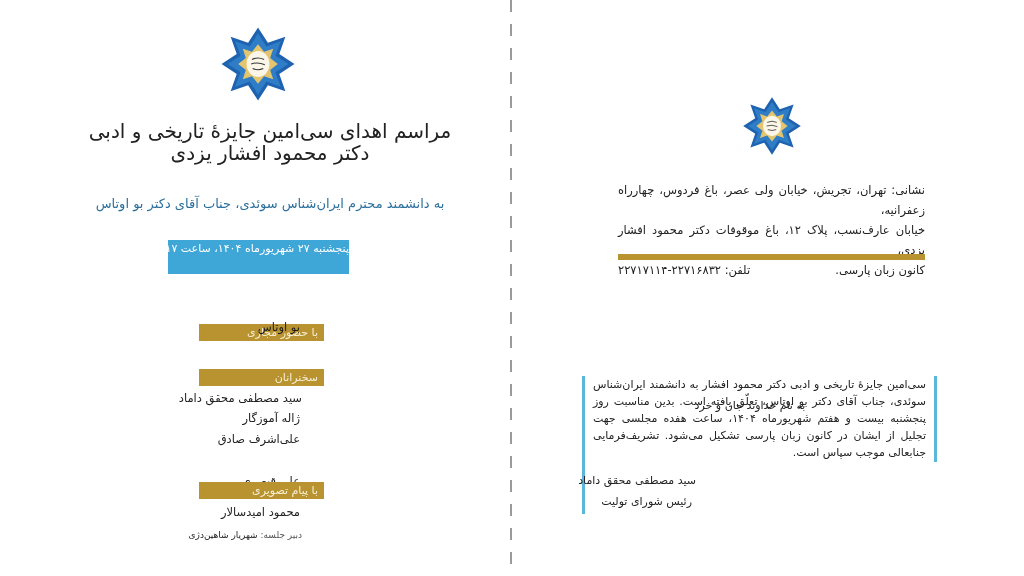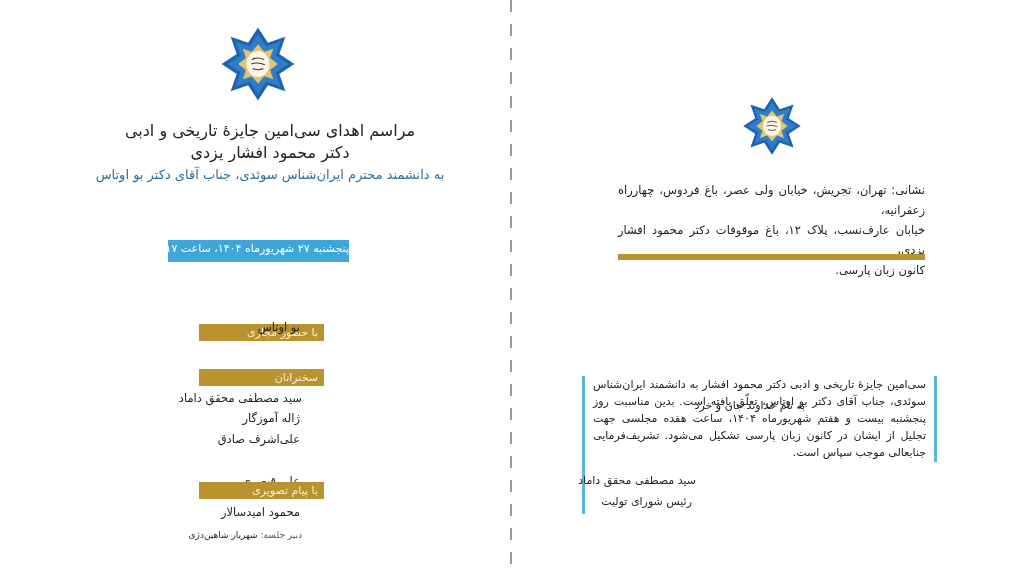--- a/index.html
+++ b/index.html
@@ -16,25 +16,25 @@
     }
 
     
     .emblem { position: absolute; width: 76px; height: 76px; }
     .emblem svg { width: 100%; height: 100%; display: block; }
 
     .rtl { direction: rtl; unicode-bidi: embed; }
 
     
     .title-block { position: absolute; left: 80px; width: 380px; top: 120px; text-align: center; }
-    .title-line { font-size: 16px; line-height: 22px; color: #222; }
-    .subtitle-line { font-size: 13px; line-height: 22px; color: #2b6f9c; }
+    .title-line { font-size: 20px; line-height: 22px; color: #222; }
+    .subtitle-line { font-size: 13px; line-height: 22px; color: #2b6f9c; margin-top: 29px; }
 
     .date-badge {
-      position: absolute; left: 168px; top: 240px; width: 181px; height: 22px;
+      position: absolute; left: 168px; top: 240px; width: 181px; height: 34px;
       background: #3fa6d8; color: #ffffff; font-size: 11px; line-height: 18px;
       text-align: center; white-space: nowrap;
     }
 
     .section-header {
       position: absolute; left: 199px; width: 125px; height: 17px;
       background: #b8932f; color: #f7efd6; font-size: 11px; line-height: 17px;
       text-align: right; padding-right: 6px;
     }
     .name {
@@ -120,20 +120,24 @@
       <path d="M42 44 q8 -4 16 0 M41 50 q9 -3 18 1 M43 56 q7 3 14 0" stroke="#3a3a3a" stroke-width="1.4" fill="none"></path>
     </svg>
   </div>
 </div>
 
 <div class="address rtl">
   <div>نشانی: تهران، تجریش، خیابان ولی عصر، باغ فردوس، چهارراه زعفرانیه،</div>
   <div>خیابان عارف‌نسب، پلاک ۱۲، باغ موقوفات دکتر محمود افشار یزدی،</div>
   <div class="phone-row">
     <span>کانون زبان پارسی.</span>
+    <span>
+      <span>تلفن:</span>
+      <span>۲۲۷۱۶۸۳۲-۲۲۷۱۷۱۱۴</span>
+    </span>
   </div>
 </div>
 <div class="gold-rule"></div>
 
 <div class="invocation rtl">به نام خداوند جان و خرد</div>
 <div class="letter rtl">سی‌امین جایزهٔ تاریخی و ادبی دکتر محمود افشار به دانشمند ایران‌شناس سوئدی، جناب آقای دکتر بو اوتاس، تعلّق یافته است. بدین مناسبت روز پنجشنبه بیست و هفتم شهریورماه ۱۴۰۴، ساعت هفده مجلسی جهت تجلیل از ایشان در کانون زبان پارسی تشکیل می‌شود. تشریف‌فرمایی جنابعالی موجب سپاس است.</div>
 
 <div class="signer-block">
   <div class="signer-name rtl">سید مصطفی محقق داماد</div>
   <div class="signer-title rtl">رئیس شورای تولیت</div>

